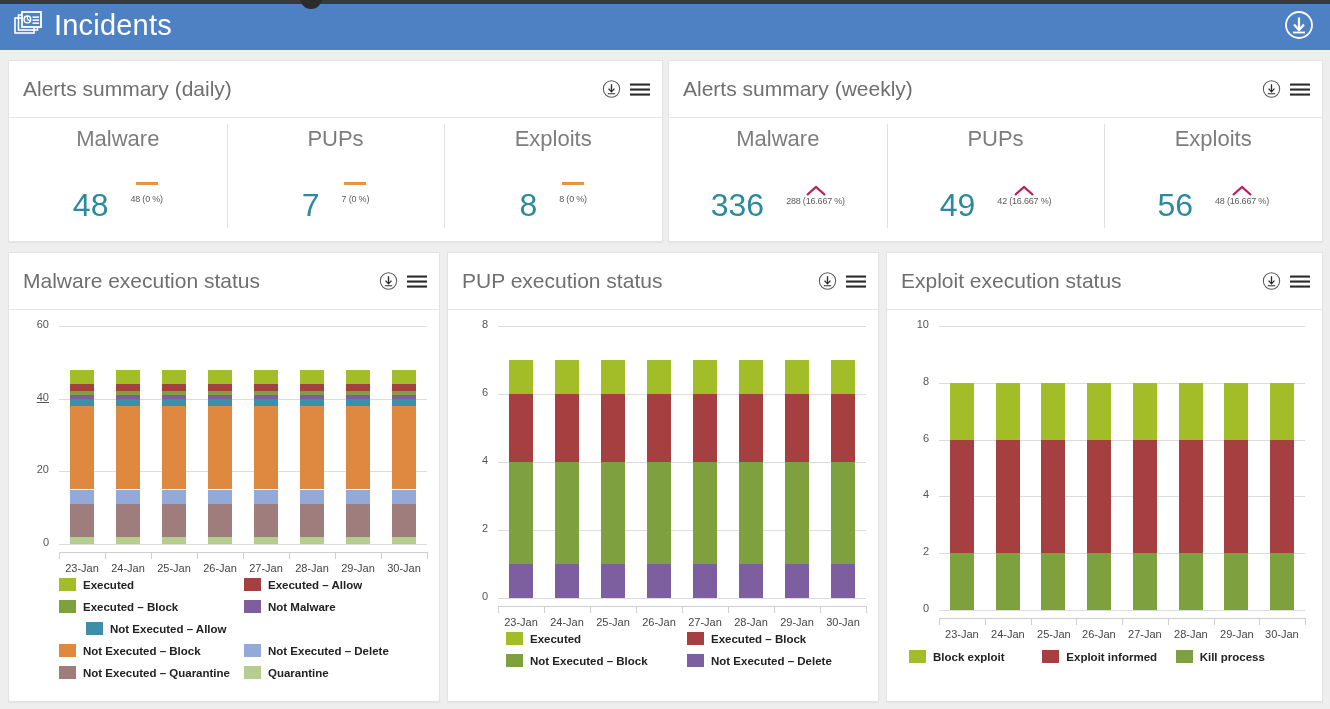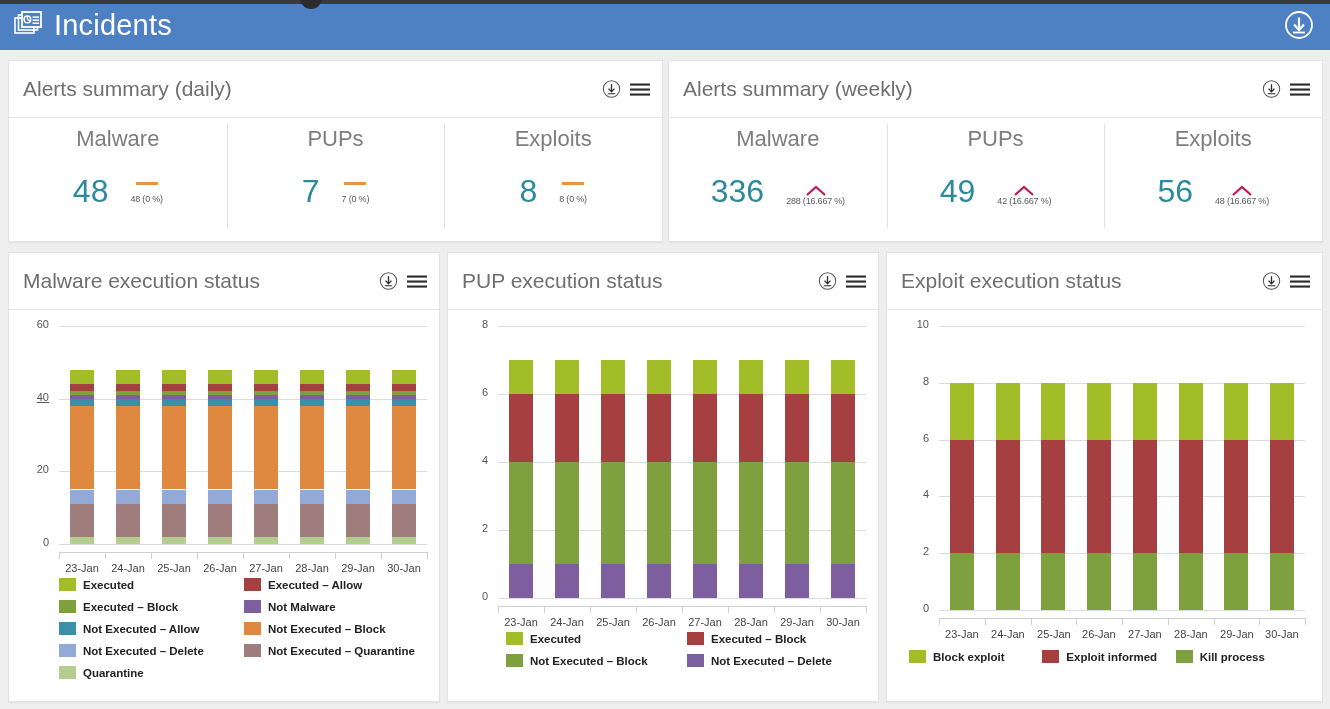--- a/index.html
+++ b/index.html
@@ -53,21 +53,21 @@
 
   
   .summary-body { display:flex; height:126px; }
   .sum-col { flex:1; position:relative; display:flex; flex-direction:column;
              align-items:center; padding-top:8px;gap:21px; }
   .sum-col + .sum-col::before {
     content:""; position:absolute; left:0; top:6px; bottom:16px; width:1px; background:#e0e0e0;
   }
   .sum-name { font-size:22px; color:#7d7d7d; font-weight:400; margin-bottom:2px; }
   .sum-row { display:flex; align-items:flex-start; gap:22px; }
-  .sum-value { font-size:32px; color:#2b8a9b; line-height:1.05; font-weight:400; }
+  .sum-value { font-size:32px; color:#2b8a9b; line-height:1.05; font-weight:400;margin-top:14px; }
   .sum-delta { display:flex; flex-direction:column; align-items:center; padding-top:7px; }
   .trend-flat { width:22px; height:3px; background:#e8933f; margin-bottom:9px; }
   .trend-up { width:22px; height:11px; margin-bottom:3px; display:block; }
   .sum-sub { font-size:9px; color:#5a5a5a; white-space:nowrap; letter-spacing:-.2px; }
 
   
   .chart-body { position:relative; }
   .axis-label {
     position:absolute; font-size:11px; color:#555; text-align:right;
     font-family:"Liberation Sans", sans-serif;
@@ -389,21 +389,21 @@
             <span class="leg-label">Executed – Allow</span>
           </div>
           <div class="leg-item" style="width: 50%;">
             <span class="leg-swatch" style="background: rgb(127, 160, 63);"></span>
             <span class="leg-label">Executed – Block</span>
           </div>
           <div class="leg-item" style="width: 50%;">
             <span class="leg-swatch" style="background: rgb(125, 95, 160);"></span>
             <span class="leg-label">Not Malware</span>
           </div>
-          <div class="leg-item" style="width: 50%;">
+          <div class="leg-item" style="width: 50%; margin-left: 27px;">
             <span class="leg-swatch" style="background: rgb(59, 143, 168);"></span>
             <span class="leg-label">Not Executed – Allow</span>
           </div>
           <div class="leg-item" style="width: 50%;">
             <span class="leg-swatch" style="background: rgb(223, 136, 64);"></span>
             <span class="leg-label">Not Executed – Block</span>
           </div>
           <div class="leg-item" style="width: 50%;">
             <span class="leg-swatch" style="background: rgb(147, 169, 216);"></span>
             <span class="leg-label">Not Executed – Delete</span>

